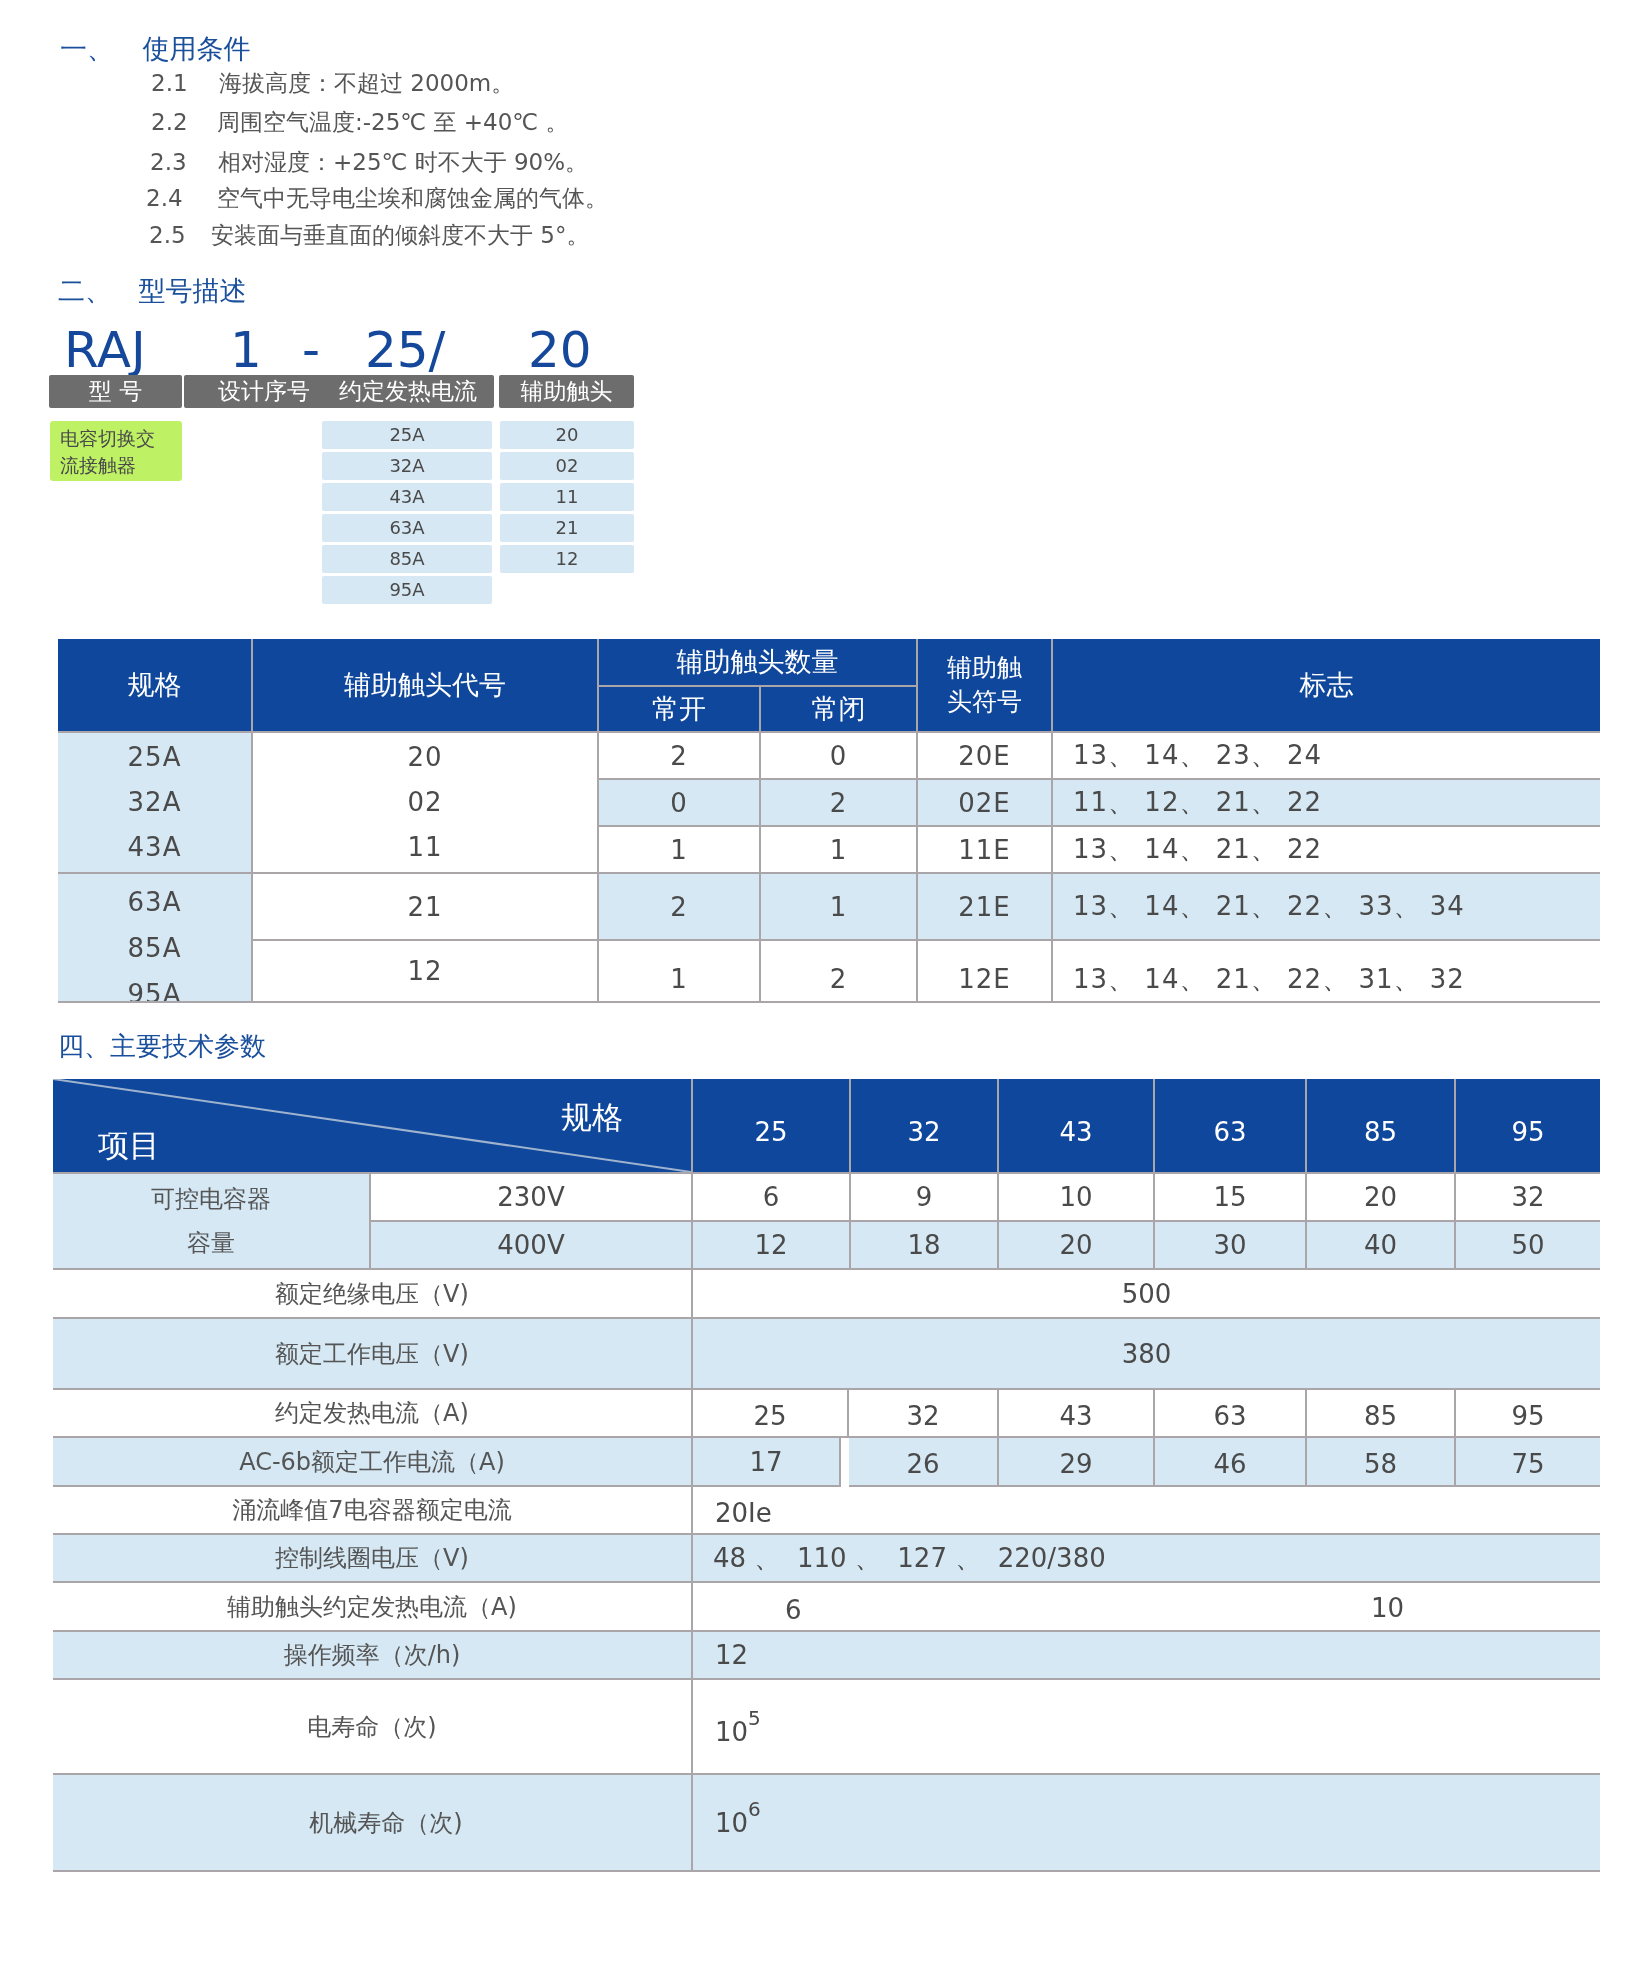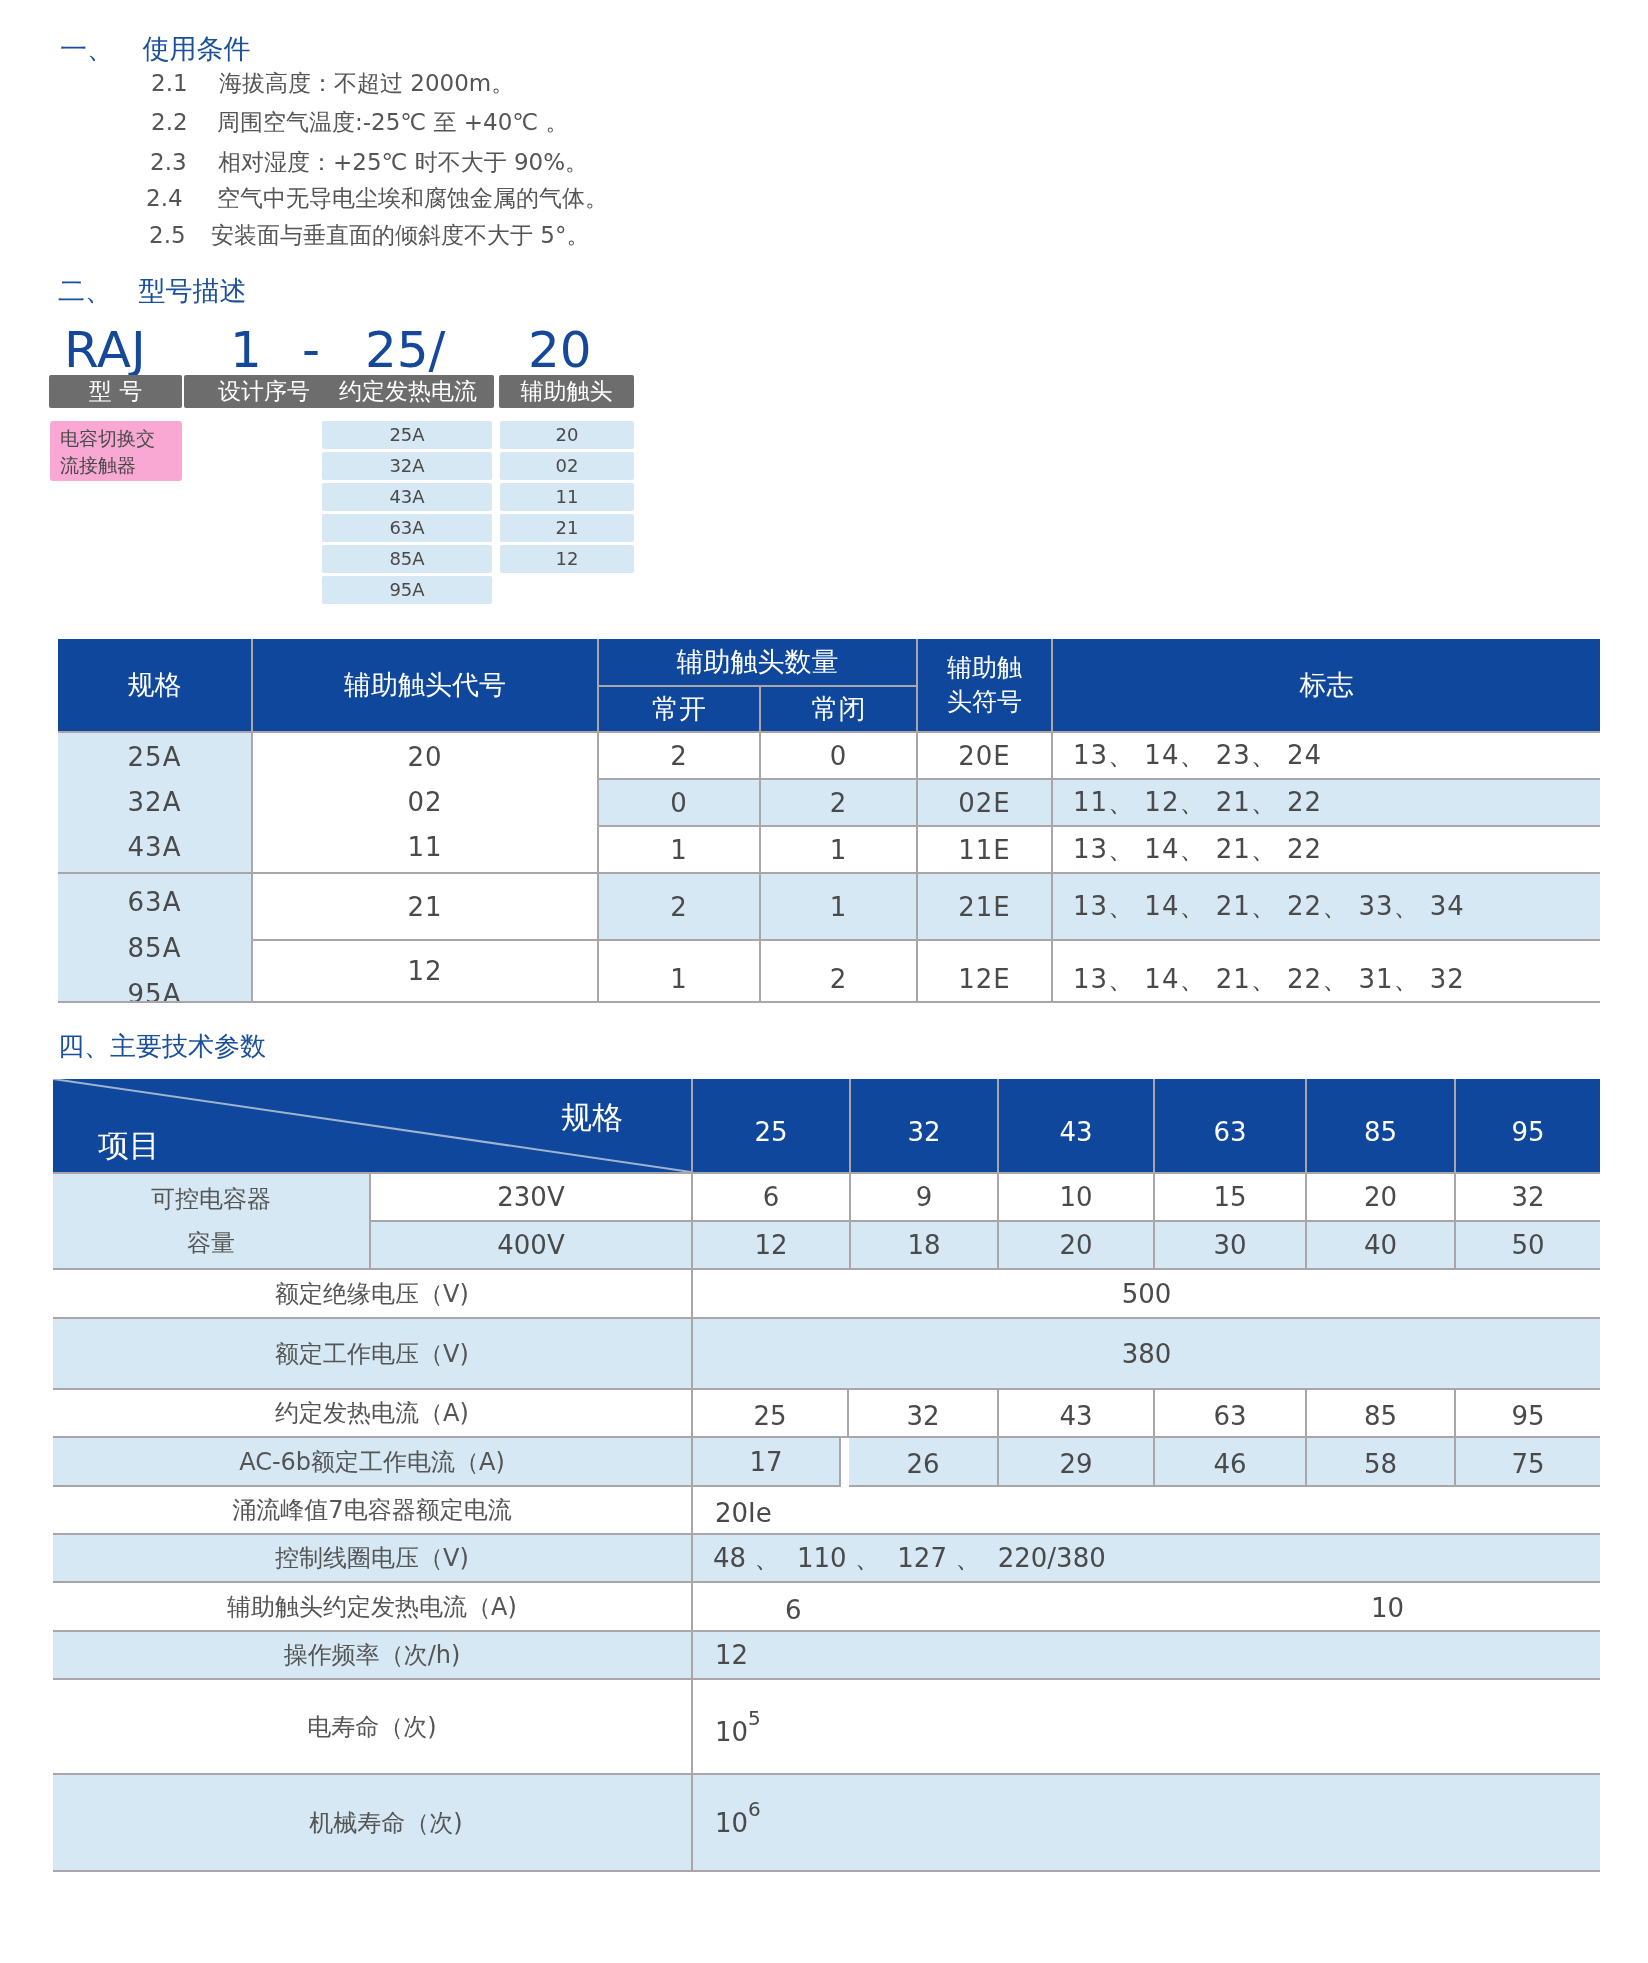--- a/index.html
+++ b/index.html
@@ -8,21 +8,21 @@
   .abs { position: absolute; }
   .h-sec { position: absolute; color: #1a4f9c; font-size: 27px; line-height: 34px; white-space: nowrap; }
   .cond { position: absolute; font-size: 23px; line-height: 30px; color: #555; white-space: nowrap; }
   .cond .num { position: absolute; left: 0; top: 0; }
   .cond .txt { position: absolute; top: 0; }
   .model-big { position: absolute; color: #15489a; font-size: 50px; line-height: 56px; white-space: nowrap; }
   .gray-lbl { position: absolute; background: #6d6d6d; color: #fff; font-size: 23px; text-align: center;
               height: 33px; line-height: 33px; border-radius: 2px; white-space: nowrap; overflow: hidden; }
   .lb-cell { position: absolute; background: #d6e8f4; color: #4a4a4a; font-size: 18px; text-align: center;
              border-radius: 2px; white-space: nowrap; }
-  .desc-box { position: absolute; background: #f9a8d4; color: #4a4a4a; font-size: 19px; line-height: 27px;
+  .desc-box { position: absolute; background: #bef264; color: #4a4a4a; font-size: 19px; line-height: 27px;
               border-radius: 3px; padding: 4px 10px; box-sizing: border-box; }
 
   
   .c { position: absolute; box-sizing: border-box; display: flex; align-items: center; justify-content: center;
        text-align: center; white-space: nowrap; overflow: hidden; }
   .hdr { background: #0e479b; color: #fff; }
   .lt { background: #d5e8f4; }
   .wt { background: #ffffff; }
   .bd { border-right: 2px solid #a9a5a8; border-bottom: 2px solid #a9a5a8; }
   .t1 { font-size: 27px; }

